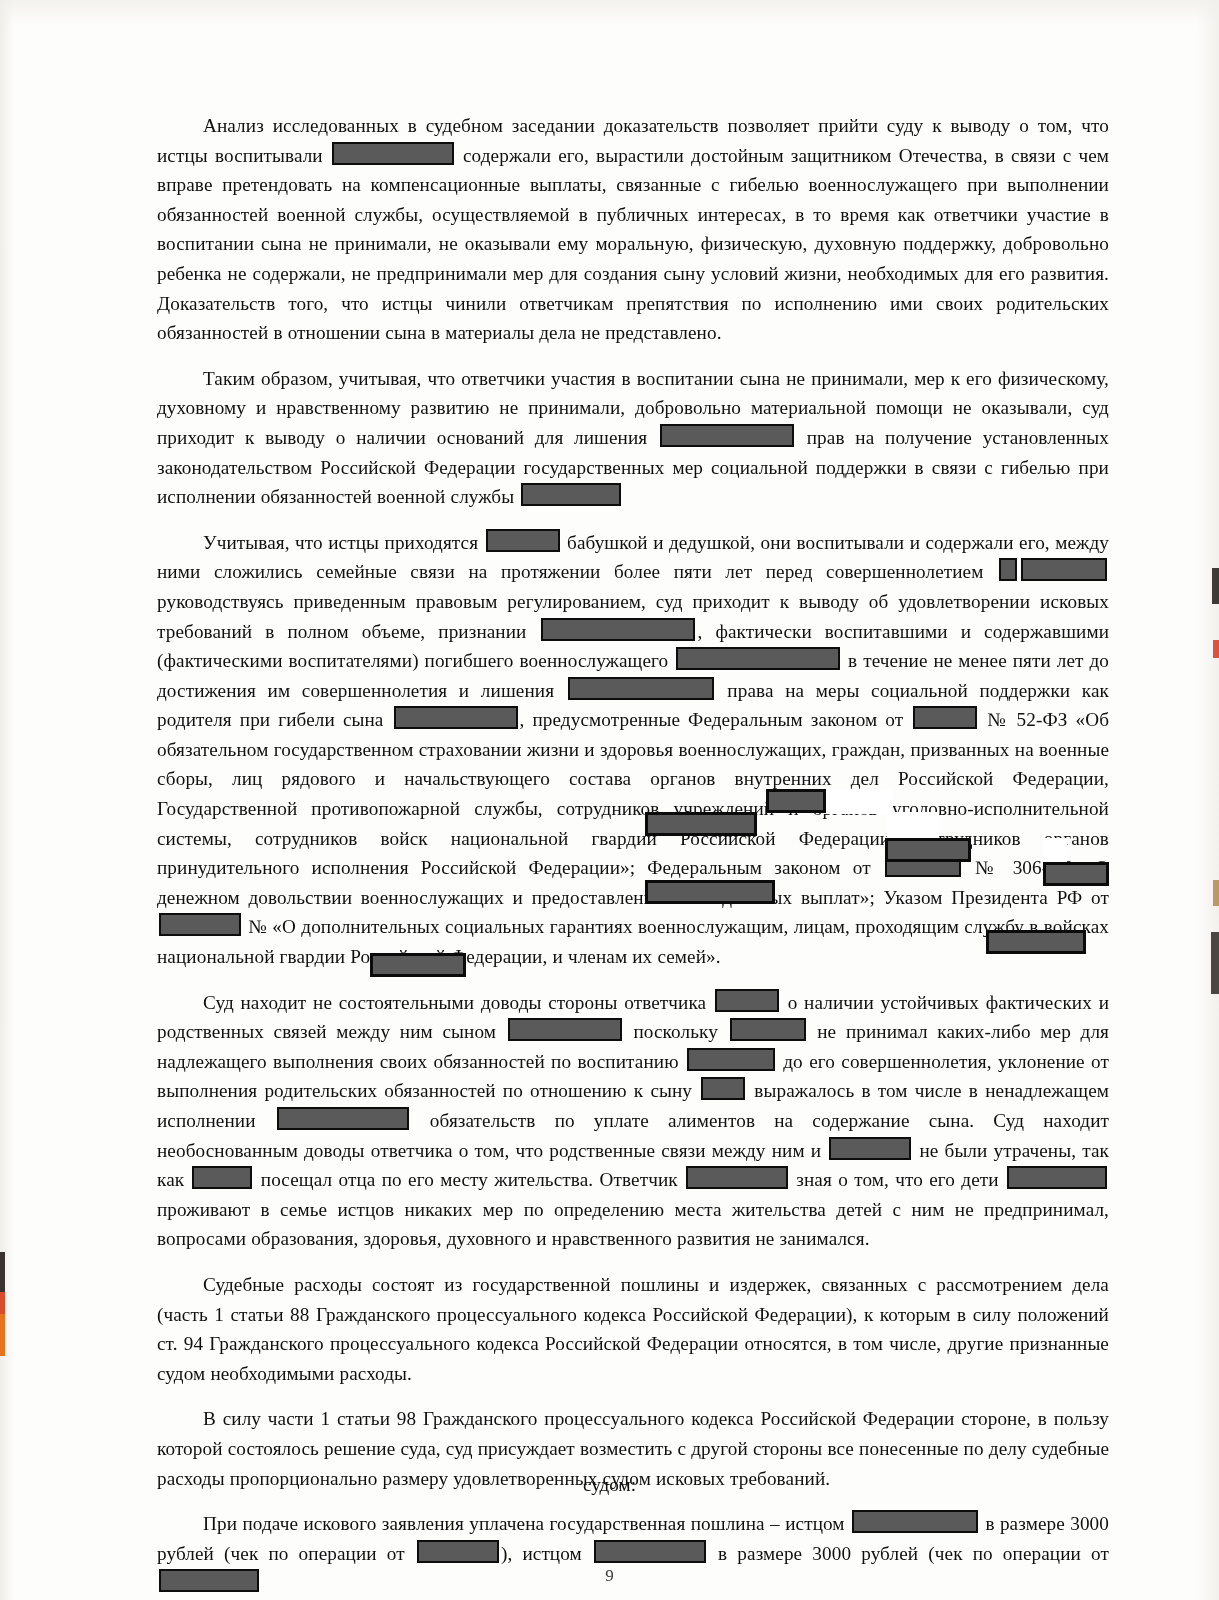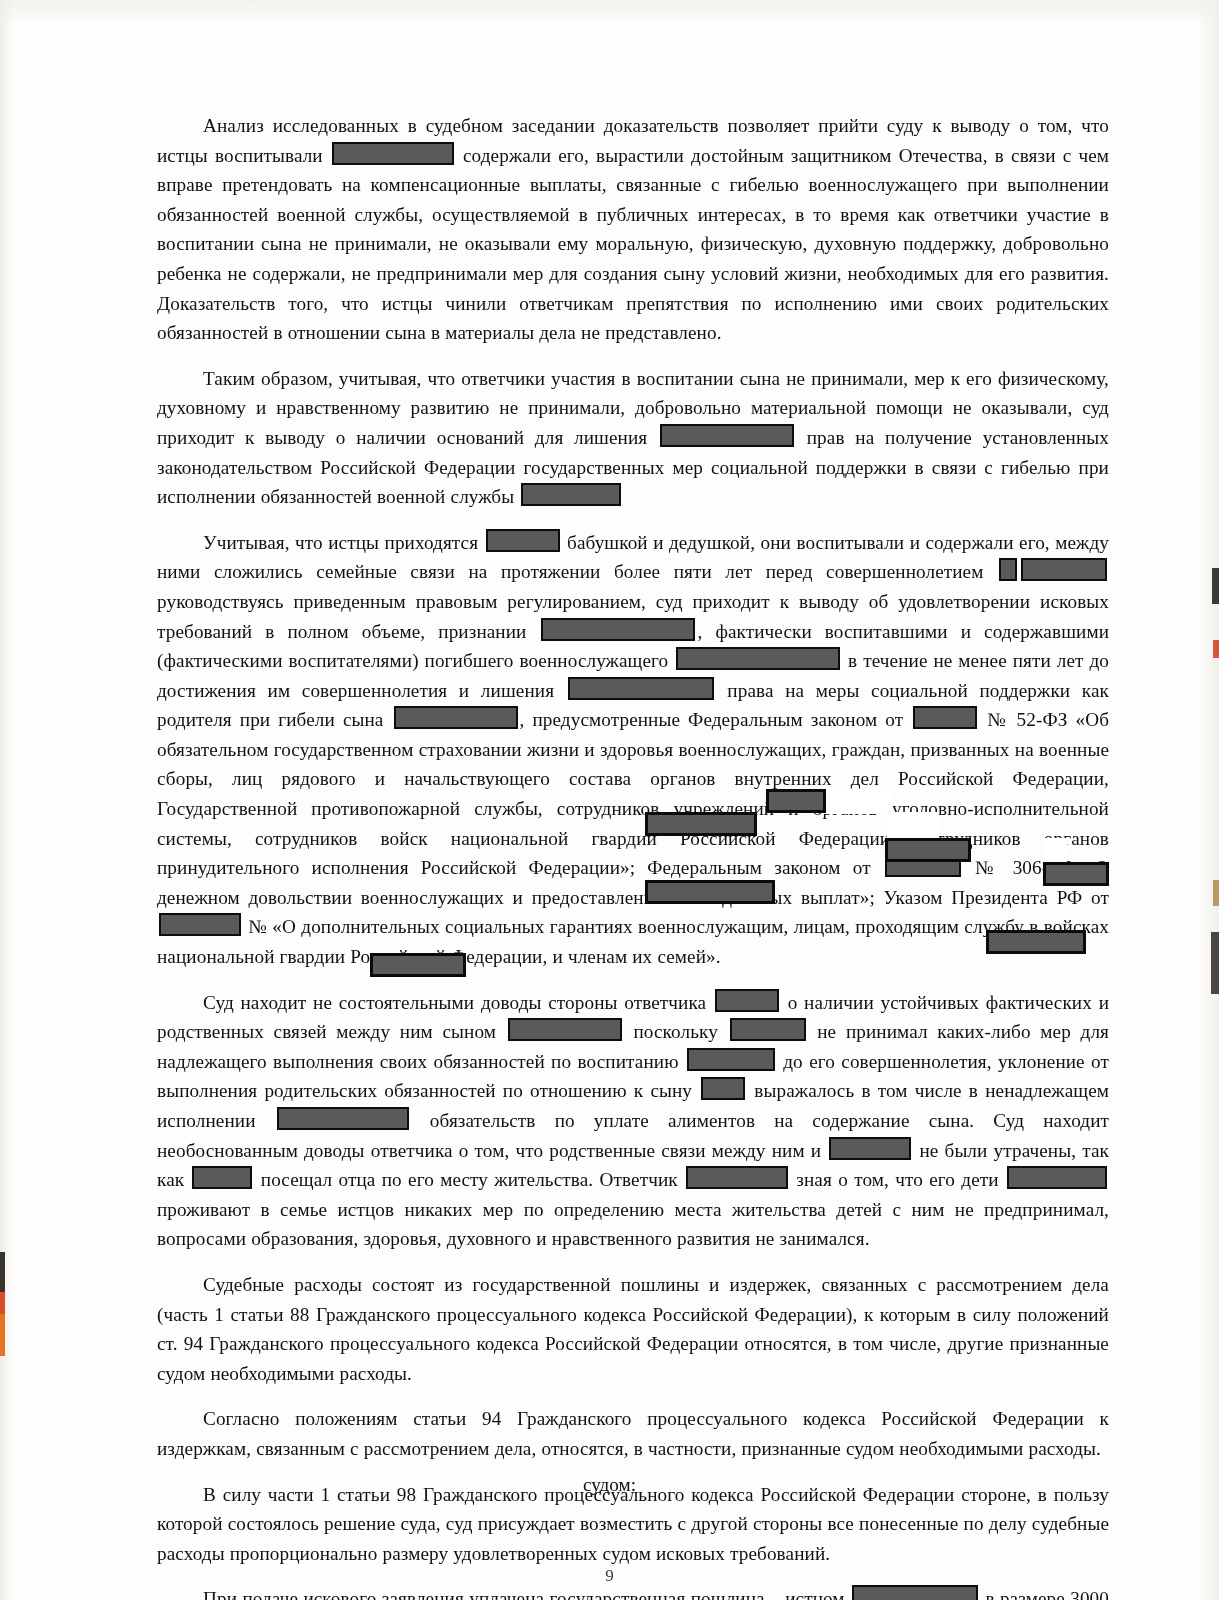--- a/index.html
+++ b/index.html
@@ -140,21 +140,20 @@
   <div class="artifact" style="right:0px; top:880px; width:6px; height:26px; background:#b99a66;"></div>
   <div class="artifact" style="right:0px; top:932px; width:8px; height:62px; background:#4a4642;"></div>
 
   <div id="text-column">
 
       <p class="para indent">Анализ исследованных в судебном заседании доказательств позволяет прийти суду к выводу о том, что истцы воспитывали <span class="redact" aria-label="[REDACTED]" style="width: 118px;"></span> содержали его, вырастили достойным защитником Отечества, в связи с чем вправе претендовать на компенсационные выплаты, связанные с гибелью военнослужащего при выполнении обязанностей военной службы, осуществляемой в публичных интересах, в то время как ответчики участие в воспитании сына не принимали, не оказывали ему моральную, физическую, духовную поддержку, добровольно ребенка не содержали, не предпринимали мер для создания сыну условий жизни, необходимых для его развития. Доказательств того, что истцы чинили ответчикам препятствия по исполнению ими своих родительских обязанностей в отношении сына в материалы дела не представлено.</p>
       <p class="para indent">Таким образом, учитывая, что ответчики участия в воспитании сына не принимали, мер к его физическому, духовному и нравственному развитию не принимали, добровольно материальной помощи не оказывали, суд приходит к выводу о наличии оснований для лишения <span class="redact" aria-label="[REDACTED]" style="width: 130px;"></span> прав на получение установленных законодательством Российской Федерации государственных мер социальной поддержки в связи с гибелью при исполнении обязанностей военной службы <span class="redact" aria-label="[REDACTED]" style="width: 96px;"></span></p>
       <p class="para indent">Учитывая, что истцы приходятся <span class="redact" aria-label="[REDACTED]" style="width: 70px;"></span> бабушкой и дедушкой, они воспитывали и содержали его, между ними сложились семейные связи на протяжении более пяти лет перед совершеннолетием <span class="redact" aria-label="[REDACTED]" style="width: 14px;"></span><span class="redact" aria-label="[REDACTED]" style="width: 82px;"></span> руководствуясь приведенным правовым регулированием, суд приходит к выводу об удовлетворении исковых требований в полном объеме, признании <span class="redact" aria-label="[REDACTED]" style="width: 150px;"></span>, фактически воспитавшими и содержавшими (фактическими воспитателями) погибшего военнослужащего <span class="redact" aria-label="[REDACTED]" style="width: 160px;"></span> в течение не менее пяти лет до достижения им совершеннолетия и лишения <span class="redact" aria-label="[REDACTED]" style="width: 142px;"></span> права на меры социальной поддержки как родителя при гибели сына <span class="redact" aria-label="[REDACTED]" style="width: 120px;"></span>, предусмотренные Федеральным законом от <span class="redact" aria-label="[REDACTED]" style="width: 60px;"></span> № 52-ФЗ «Об обязательном государственном страховании жизни и здоровья военнослужащих, граждан, призванных на военные сборы, лиц рядового и начальствующего состава органов внутренних дел Российской Федерации, Государственной противопожарной службы, сотрудников учреждений и органов уголовно-исполнительной системы, сотрудников войск национальной гвардии Российской Федерации, сотрудников органов принудительного исполнения Российской Федерации»; Федеральным законом от <span class="redact" aria-label="[REDACTED]" style="width: 72px;"></span> № 306-ФЗ «О денежном довольствии военнослужащих и предоставлении им отдельных выплат»; Указом Президента РФ от <span class="redact" aria-label="[REDACTED]" style="width: 78px;"></span> № «О дополнительных социальных гарантиях военнослужащим, лицам, проходящим службу в войсках национальной гвардии Российской Федерации, и членам их семей».</p>
       <p class="para indent">Суд находит не состоятельными доводы стороны ответчика <span class="redact" aria-label="[REDACTED]" style="width: 60px;"></span>    о наличии устойчивых фактических и родственных связей между ним сыном <span class="redact" aria-label="[REDACTED]" style="width: 110px;"></span> поскольку <span class="redact" aria-label="[REDACTED]" style="width: 72px;"></span>  не принимал каких-либо мер для надлежащего выполнения своих обязанностей по воспитанию <span class="redact" aria-label="[REDACTED]" style="width: 84px;"></span>  до его совершеннолетия, уклонение от выполнения родительских обязанностей по отношению к сыну <span class="redact" aria-label="[REDACTED]" style="width: 40px;"></span> выражалось в том числе в ненадлежащем исполнении <span class="redact" aria-label="[REDACTED]" style="width: 128px;"></span> обязательств по уплате алиментов на содержание сына. Суд находит необоснованным доводы ответчика о том, что родственные связи между ним и <span class="redact" aria-label="[REDACTED]" style="width: 78px;"></span> не были утрачены, так как <span class="redact" aria-label="[REDACTED]" style="width: 56px;"></span> посещал отца по его месту жительства. Ответчик <span class="redact" aria-label="[REDACTED]" style="width: 98px;"></span> зная о том, что его дети <span class="redact" aria-label="[REDACTED]" style="width: 96px;"></span> проживают в семье истцов никаких мер по определению места жительства детей с ним не предпринимал, вопросами образования, здоровья, духовного и нравственного развития не занимался.</p>
       <p class="para indent">Судебные расходы состоят из государственной пошлины и издержек, связанных с рассмотрением дела (часть 1 статьи 88 Гражданского процессуального кодекса Российской Федерации), к которым в силу положений ст. 94 Гражданского процессуального кодекса Российской Федерации относятся, в том числе, другие признанные судом необходимыми расходы.</p>
-      <p class="para indent">Согласно положениям статьи 94 Гражданского процессуального кодекса Российской Федерации к издержкам, связанным с рассмотрением дела, относятся, в частности, признанные судом необходимыми расходы.</p>
       <p class="para indent">В силу части 1 статьи 98 Гражданского процессуального кодекса Российской Федерации стороне, в пользу которой состоялось решение суда, суд присуждает возместить с другой стороны все понесенные по делу судебные расходы пропорционально размеру удовлетворенных судом исковых требований.</p>
       <p class="para indent">При подаче искового заявления уплачена государственная пошлина – истцом <span class="redact" aria-label="[REDACTED]" style="width: 122px;"></span> в размере 3000 рублей (чек по операции от <span class="redact" aria-label="[REDACTED]" style="width: 78px;"></span>), истцом <span class="redact" aria-label="[REDACTED]" style="width: 108px;"></span> в размере 3000 рублей (чек по операции от <span class="redact" aria-label="[REDACTED]" style="width: 96px;"></span></p>
       <p class="para indent">Принимая во внимание положения части 1 статьи 98 Гражданского процессуального кодекса Российской Федерации и части 1 статьи 333.19 Налогового кодекса Российской Федерации, суд приходит к выводу о том, что с  в пользу истцов подлежит взысканию уплаченная истцами государственная пошлина.</p>
     </div>
 
   <div class="knockout" style="left:823px; top:789px; width:70px; height:25px;"></div>
   <div class="knockout" style="left:887px; top:812px; width:52px; height:28px;"></div>
   <div class="knockout" style="left:1043px; top:838px; width:24px; height:26px;"></div>
 
   <div class="redact-abs" style="left:766px; top:789px; width:60px; height:24px;"></div>

